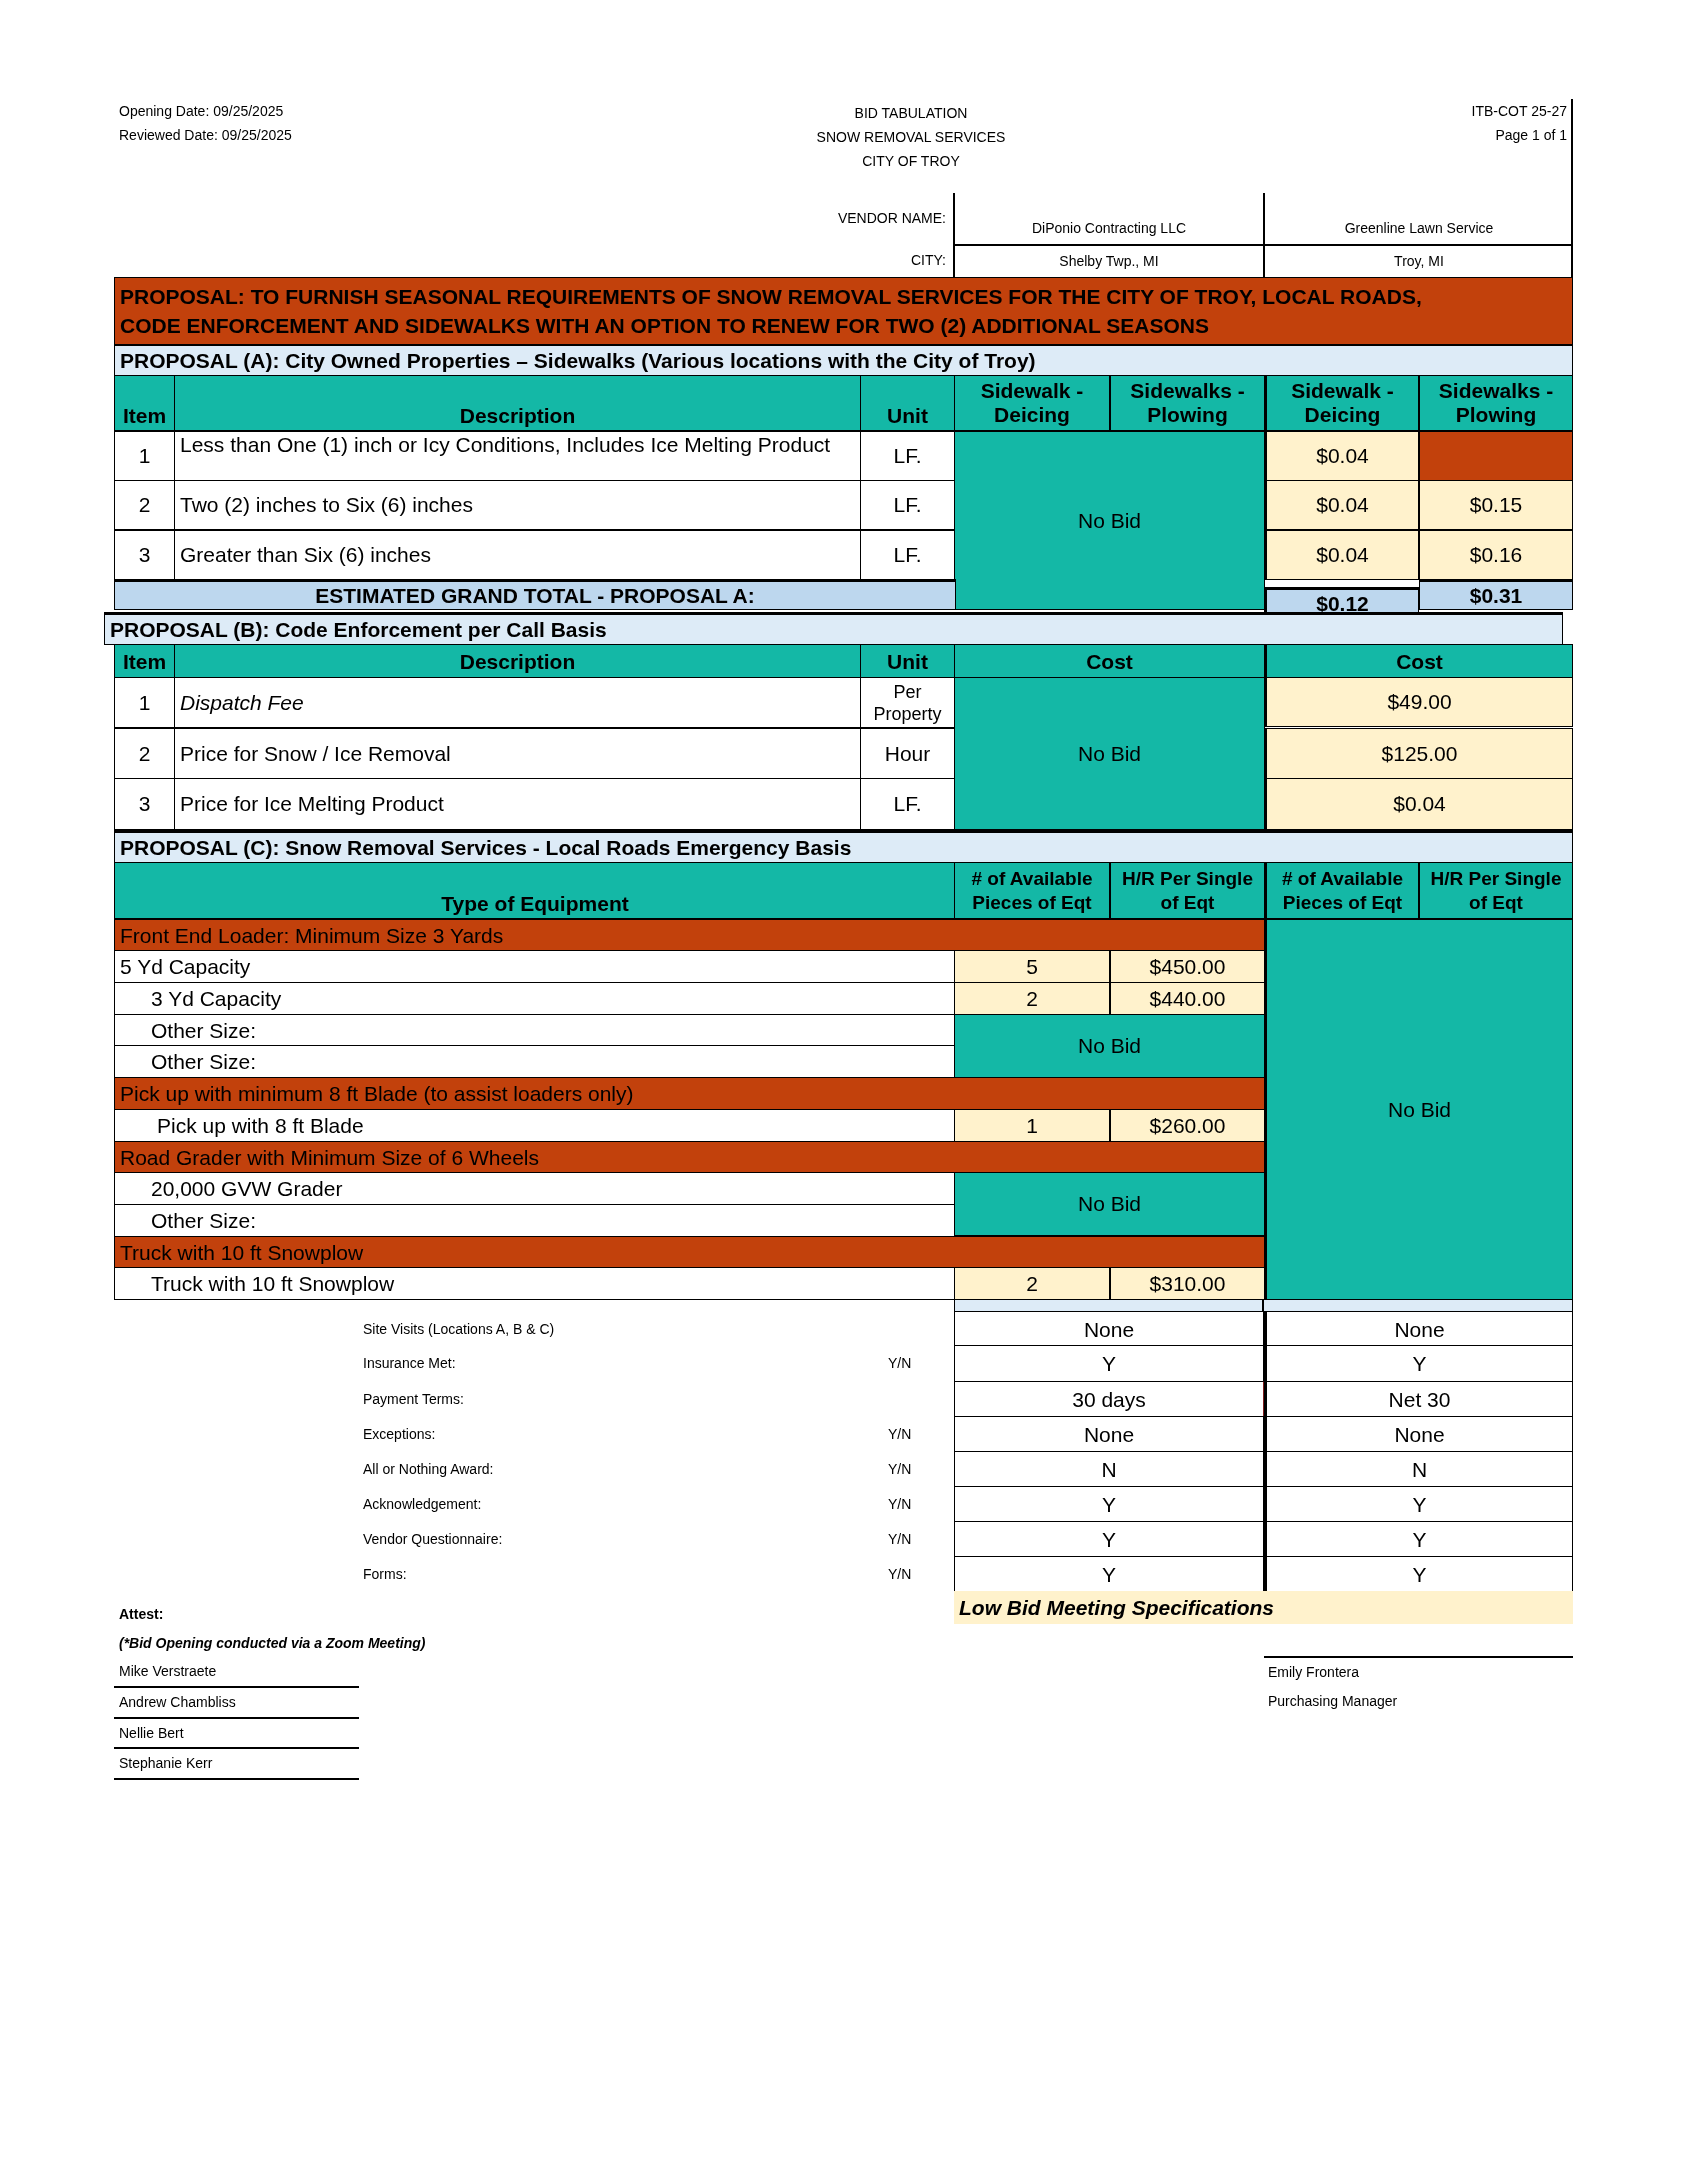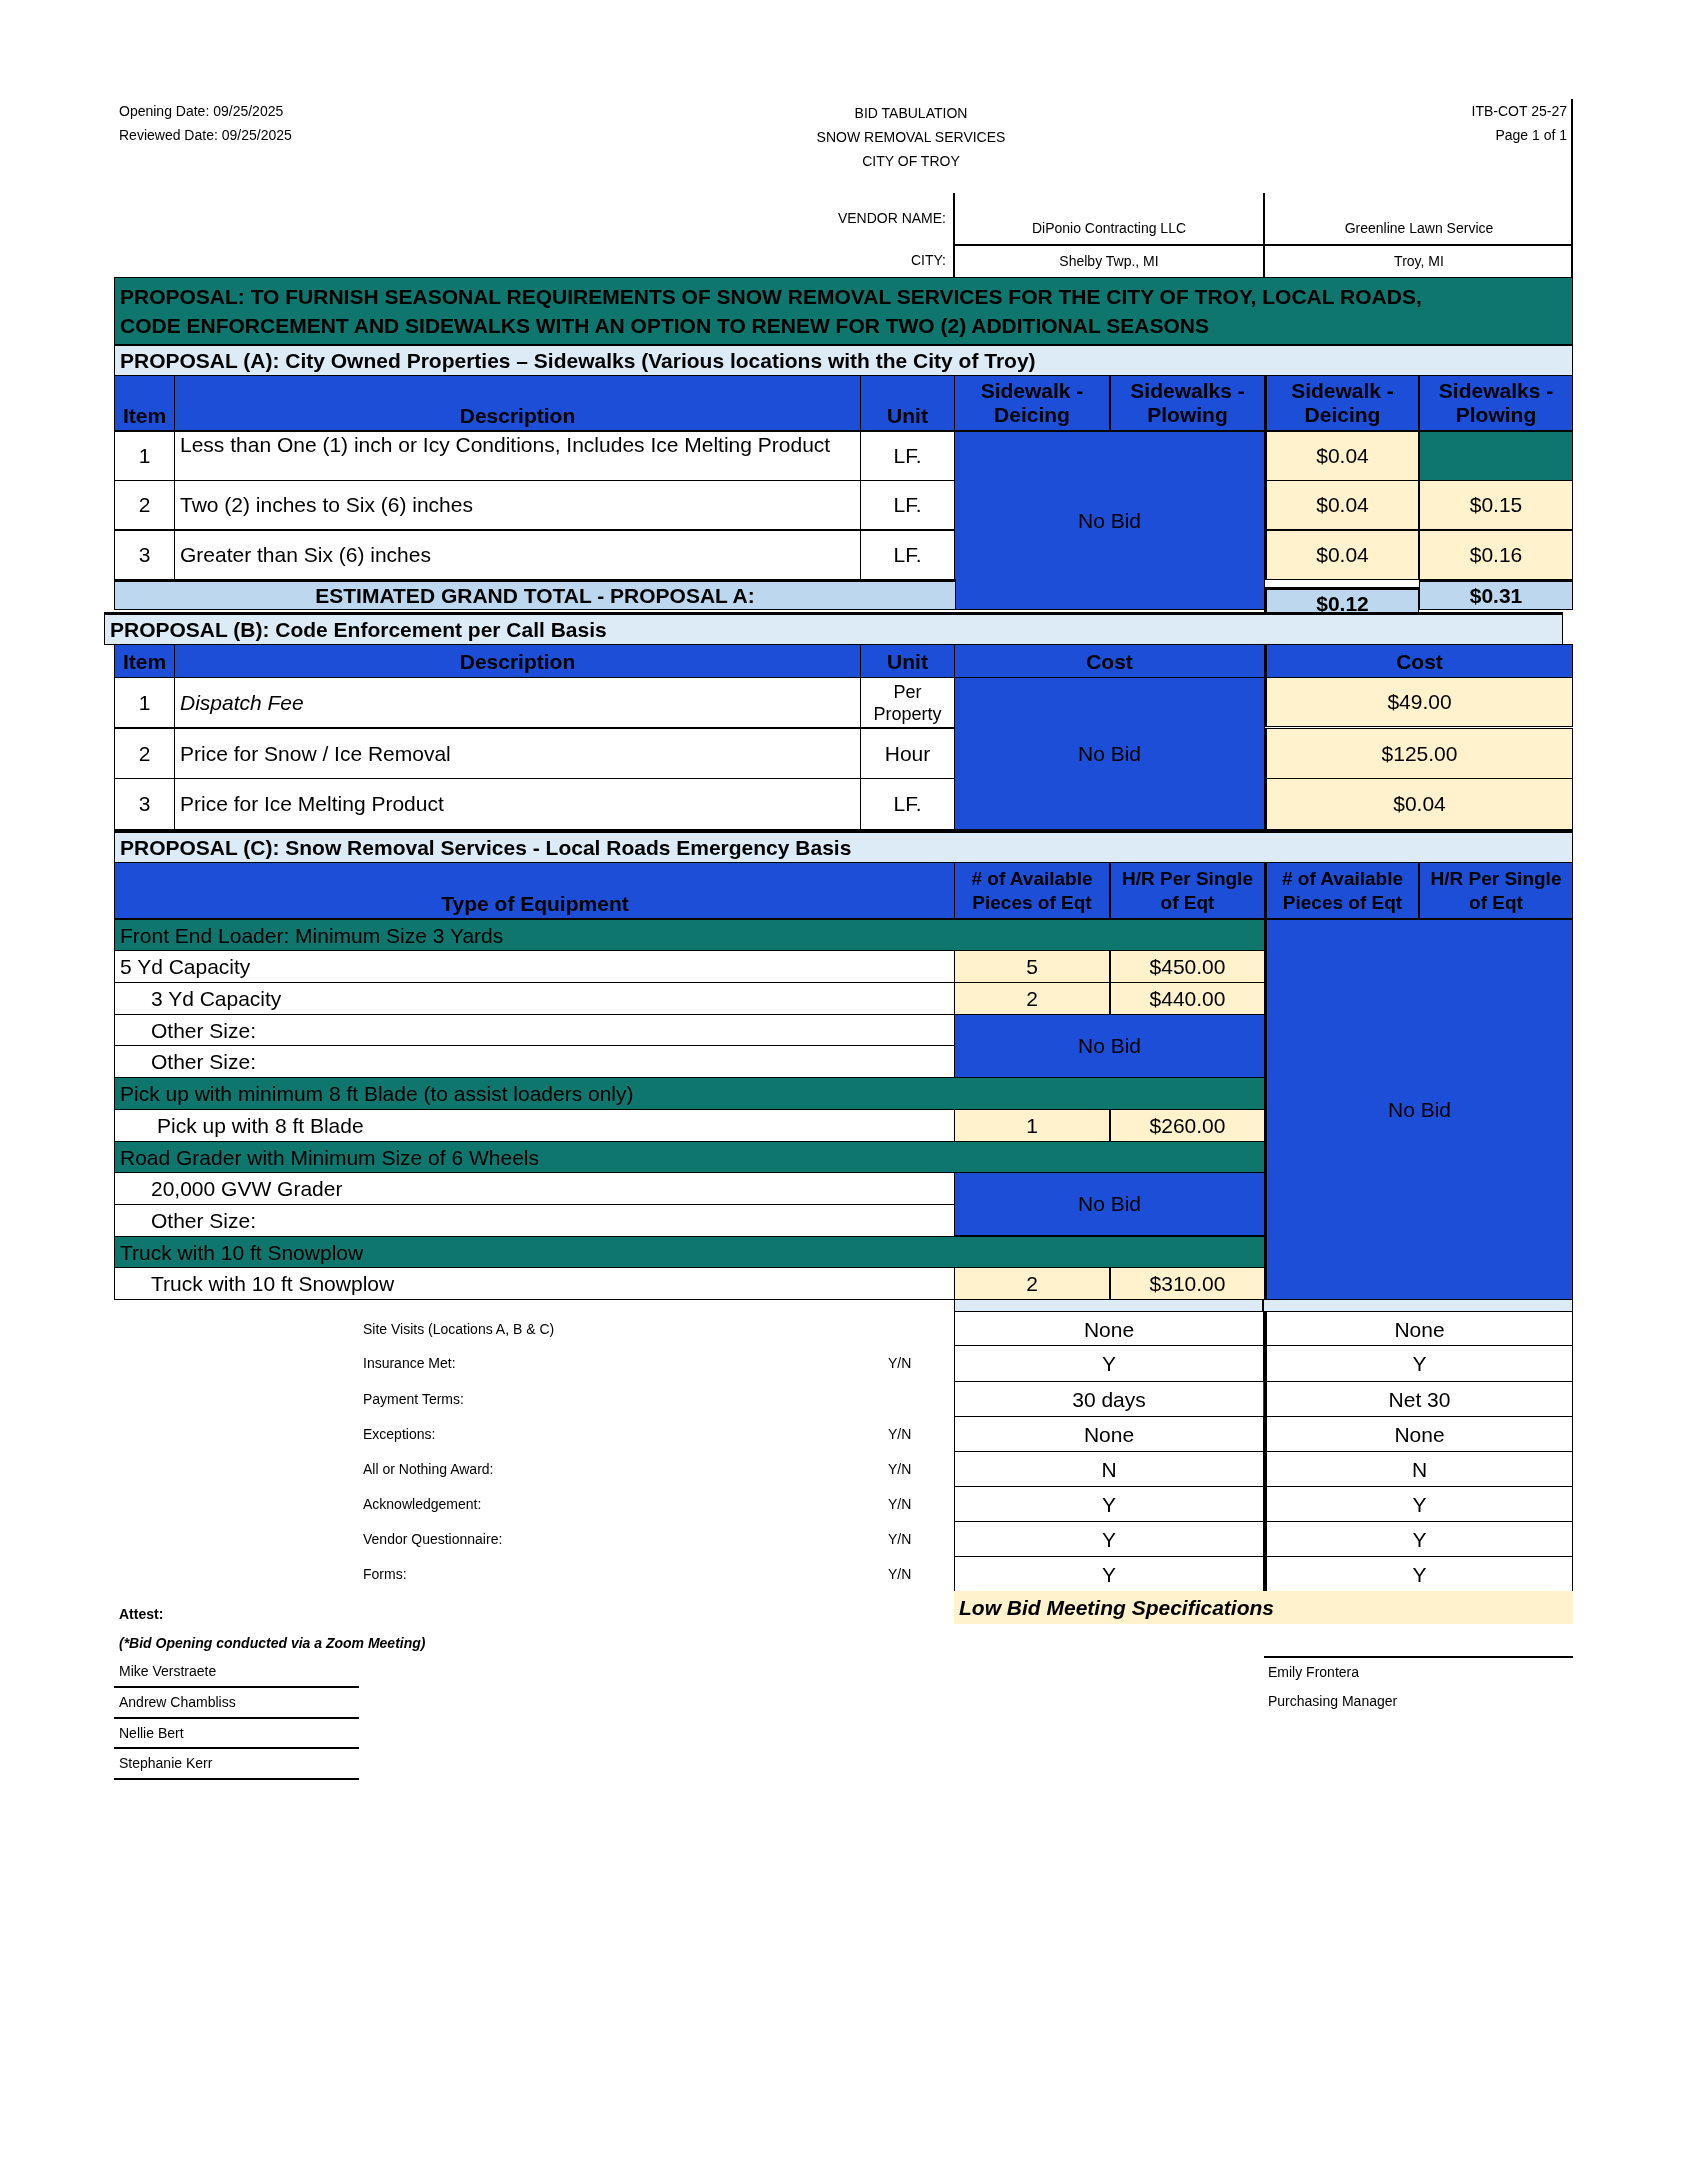--- a/index.html
+++ b/index.html
@@ -3,22 +3,22 @@
 <meta charset="utf-8">
 <style>
   html, body { margin:0; padding:0; background:#ffffff; }
   body { width:1683px; height:2178px; position:relative; font-family:"Liberation Sans", sans-serif; color:#000; }
   .abs { position:absolute; }
   .t { font-size:14px; line-height:24px; white-space:nowrap; }
   .c { display:flex; align-items:center; justify-content:center; text-align:center; box-sizing:border-box; }
   .l { display:flex; align-items:center; box-sizing:border-box; padding-left:5px; }
   .b { font-weight:bold; }
   .cell { position:absolute; box-sizing:border-box; font-size:21px; line-height:24px; }
-  .gray { background:#0f766e; }
-  .lgray { background:#1d4ed8; }
+  .gray { background:#c2410c; }
+  .lgray { background:#14b8a6; }
   .blue { background:#ddebf7; }
   .mblue { background:#bdd7ee; }
   .yel { background:#fff2cc; }
   .white { background:#ffffff; }
   .bd { border:1.5px solid #000; }
   .hline { position:absolute; background:#000; height:2px; }
   .vline { position:absolute; background:#000; width:2px; }
 </style>
 </head>
 <body>

